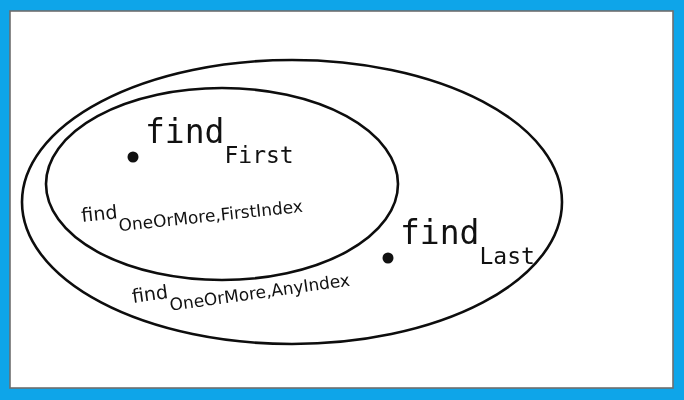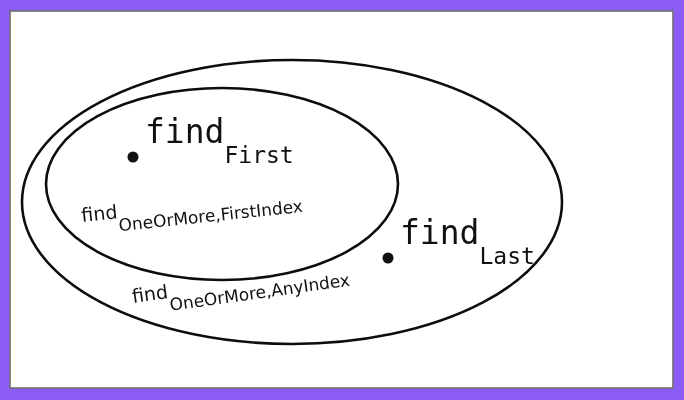--- a/index.html
+++ b/index.html
@@ -8,21 +8,21 @@
     padding: 0;
     background: #ffffff;
   }
   body {
     font-family: "Liberation Sans", sans-serif;
   }
   #figure-root {
     position: relative;
     width: 684px;
     height: 400px;
-    background: #8b5cf6;
+    background: #0ea5e9;
     overflow: hidden;
   }
   #figure-svg {
     position: absolute;
     left: 0;
     top: 0;
     width: 684px;
     height: 400px;
     display: block;
   }

